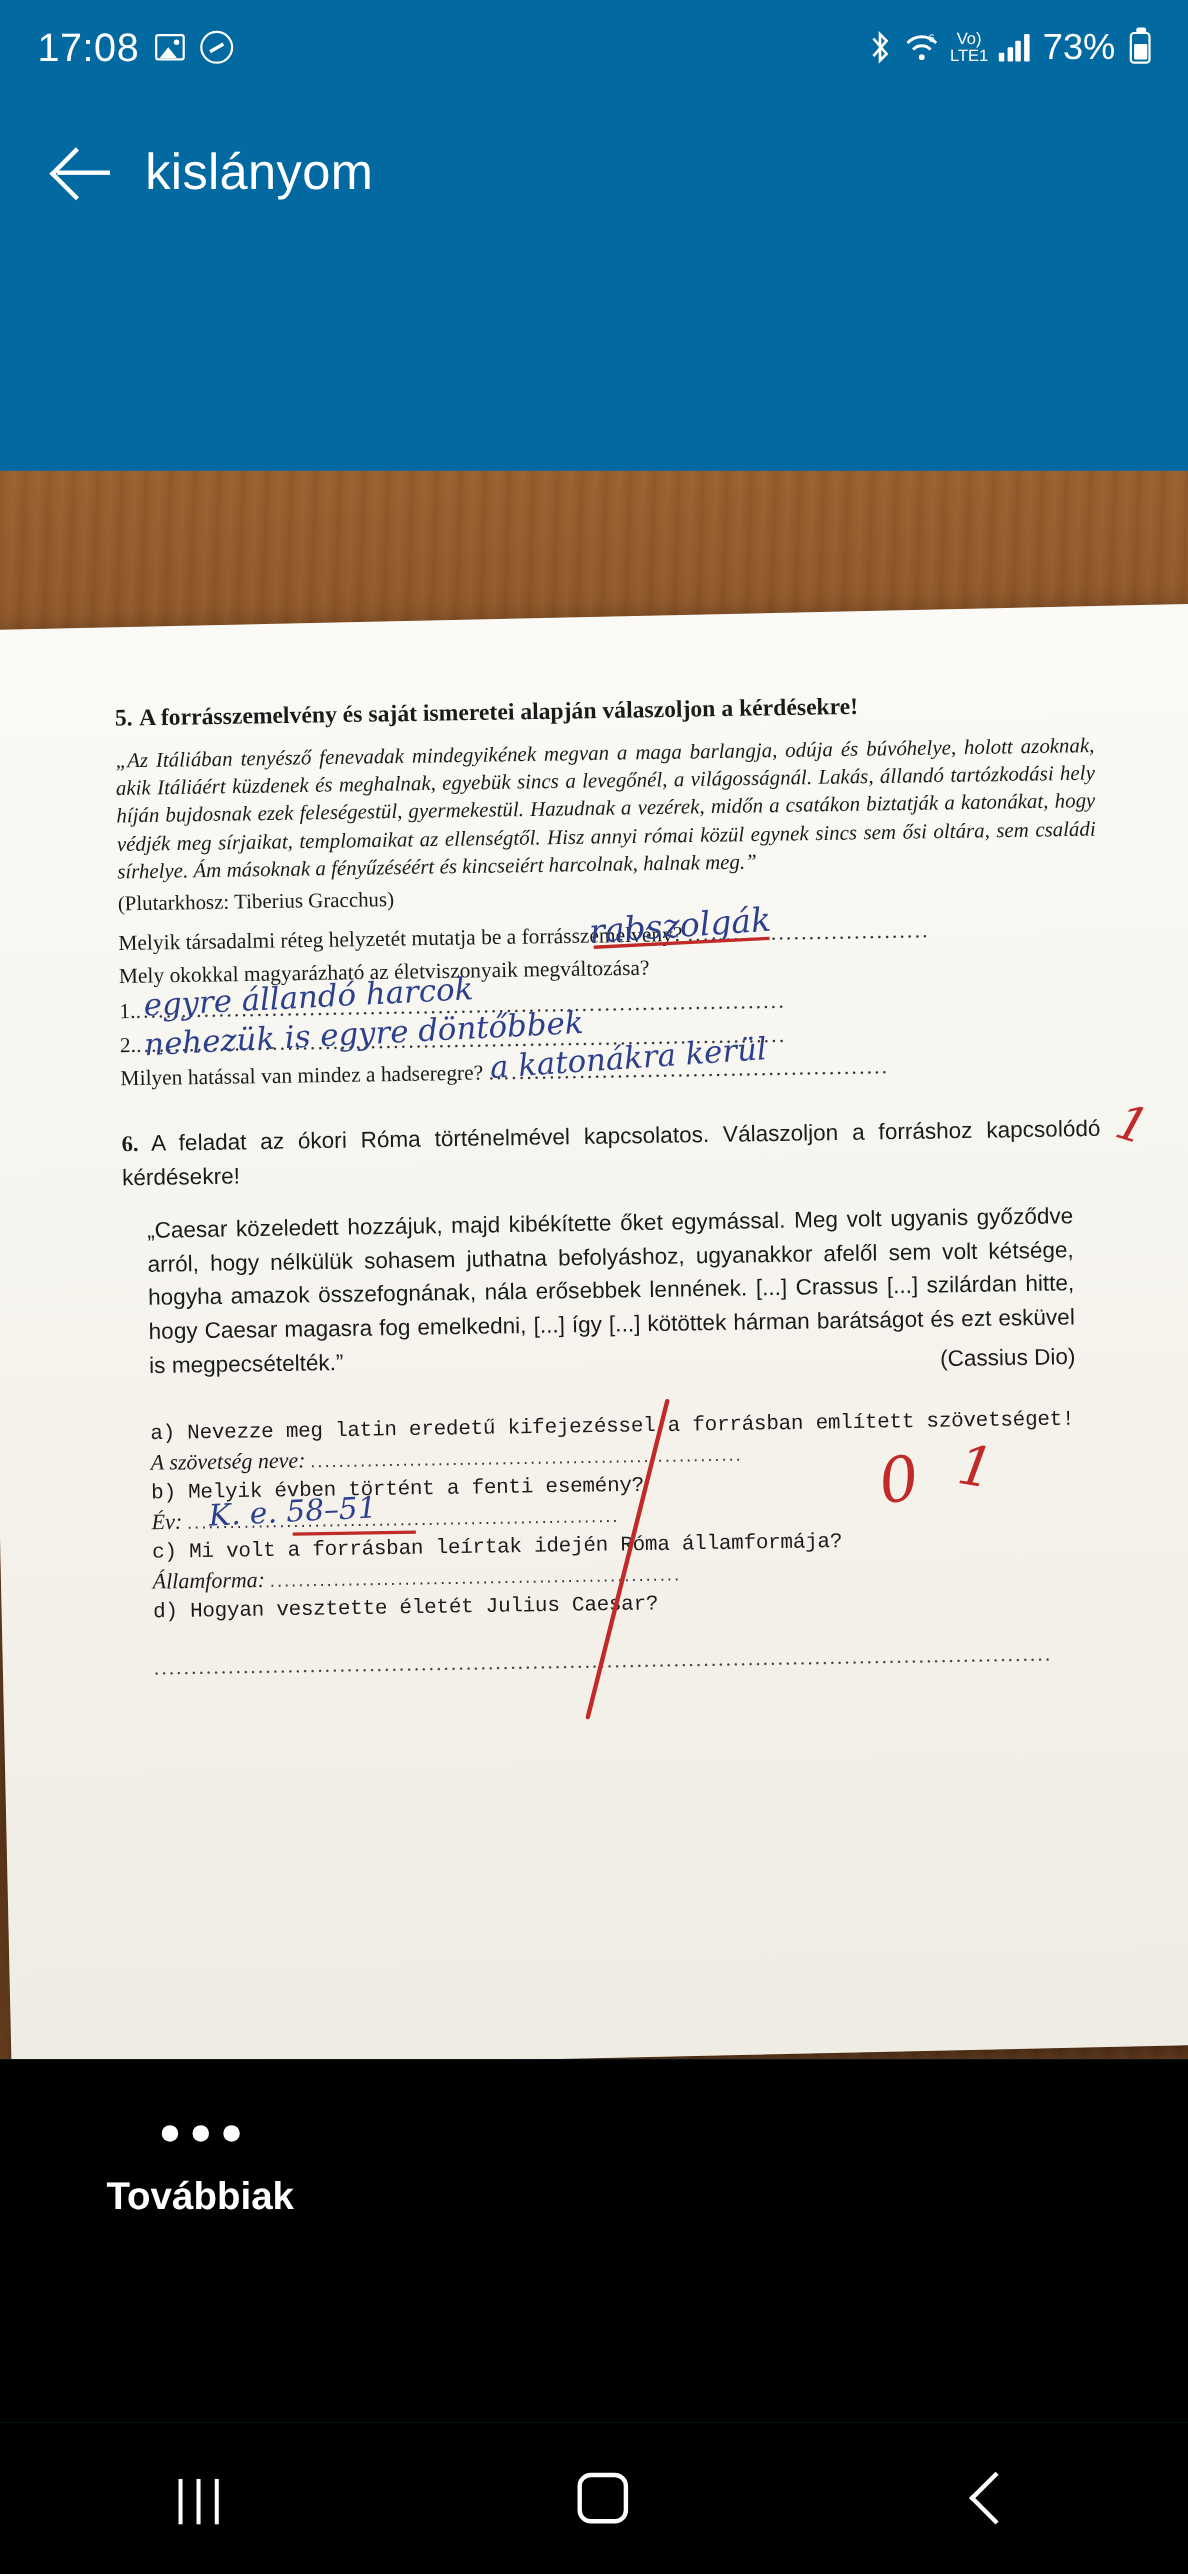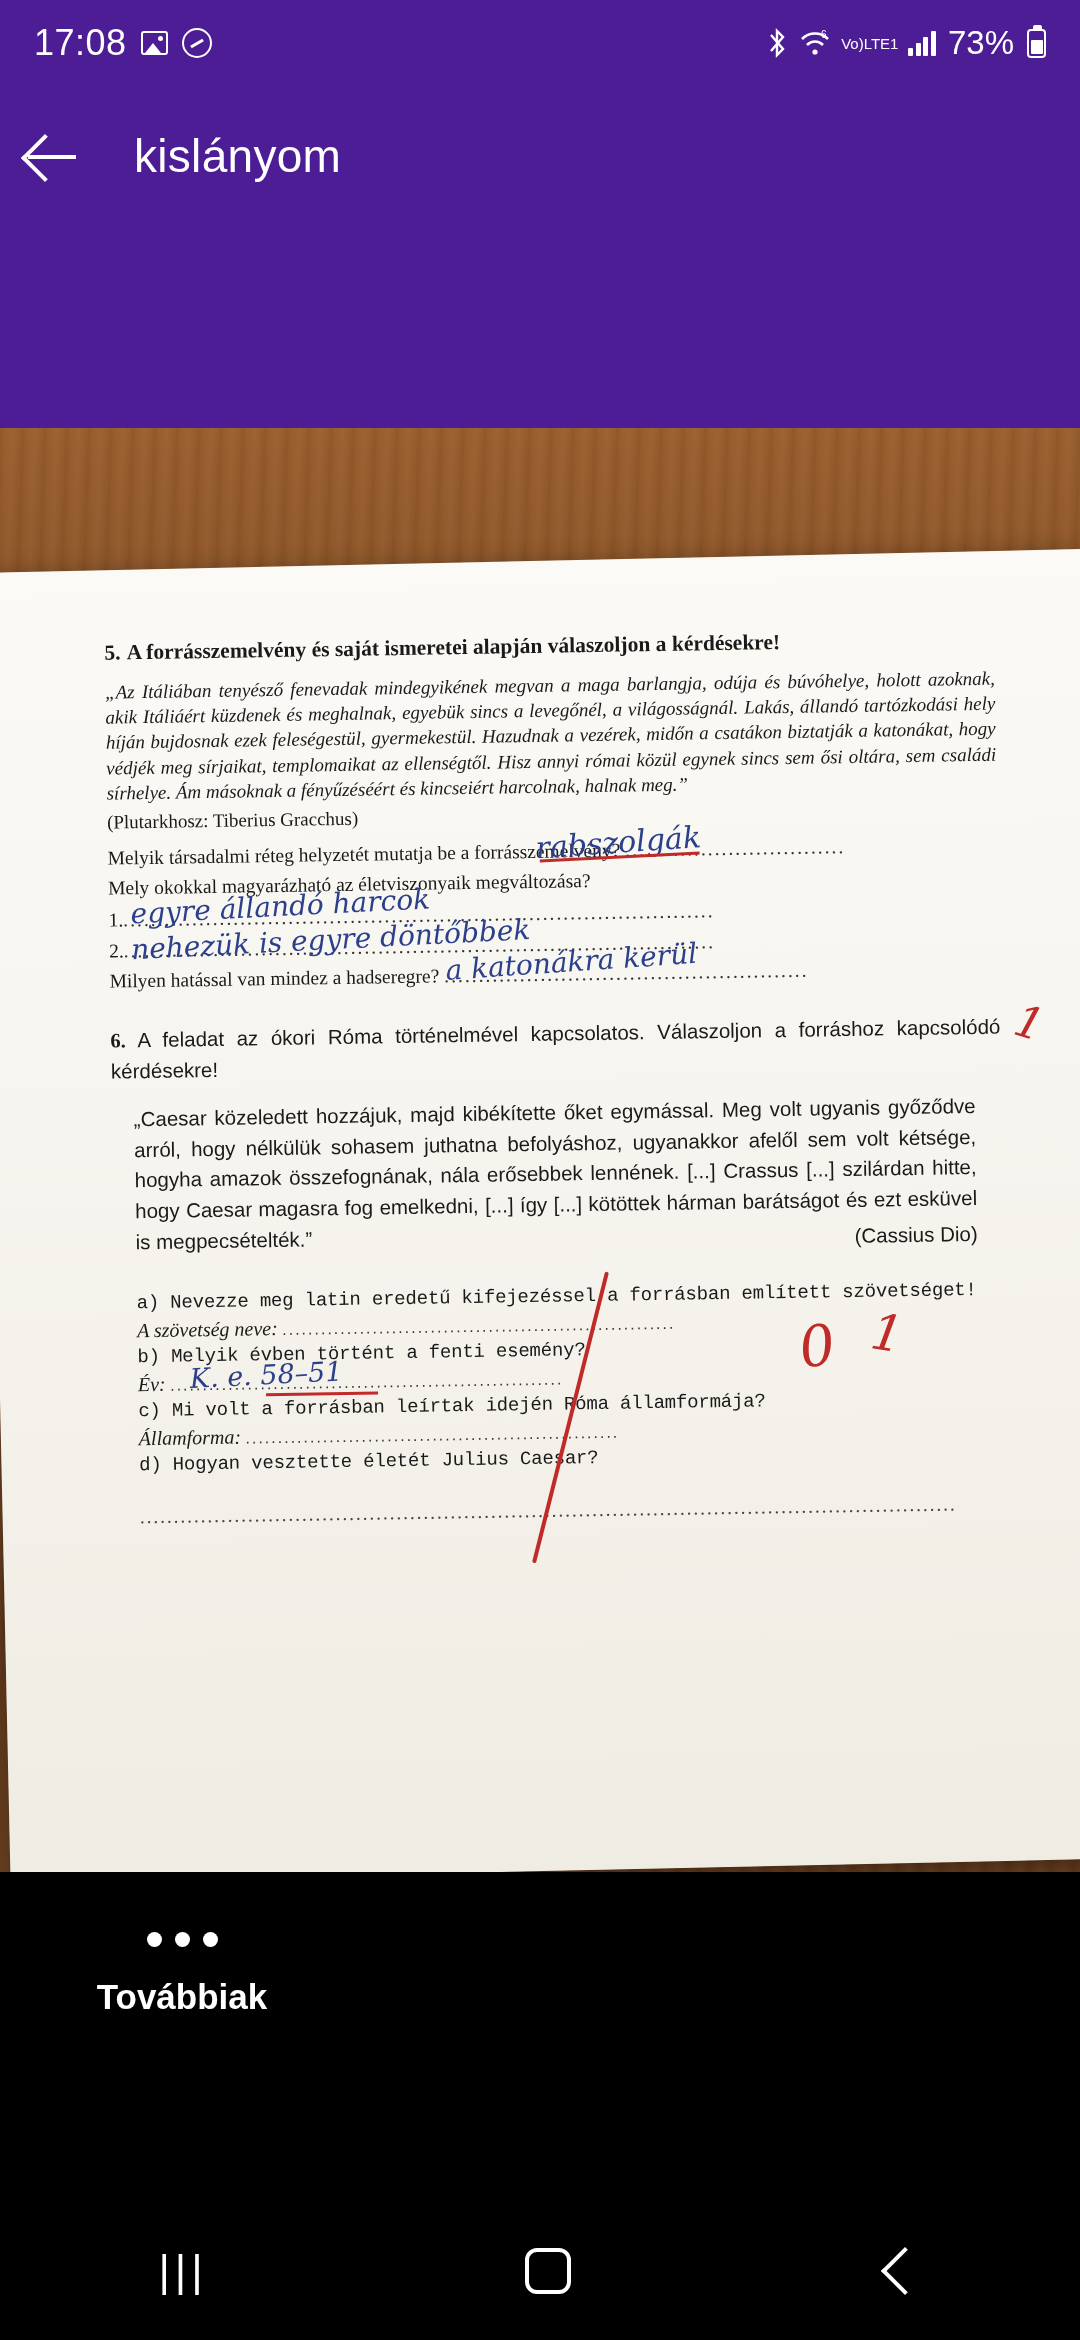--- a/index.html
+++ b/index.html
@@ -2,21 +2,21 @@
 <html><head>
 <meta charset="utf-8">
 <style>
   * { box-sizing: border-box; margin: 0; padding: 0; }
   html, body {
     width: 1080px; height: 2340px;
     background: #000;
     font-family: "Liberation Sans", sans-serif;
     overflow: hidden;
   }
-  .screen { position: relative; width: 1080px; height: 2340px; background:#4c1d95; }
+  .screen { position: relative; width: 1080px; height: 2340px; background:#0369a1; }
 
   
   .statusbar {
     position: absolute; top: 0; left: 0; width: 1080px; height: 86px;
     display: flex; align-items: center; justify-content: space-between;
     padding: 0 34px; color: #fff;
   }
   .status-left { display: flex; align-items: center; gap: 14px; }
   .status-clock { font-size: 36px; letter-spacing: 0.5px; color:#fff; }
   .status-right { display: flex; align-items: center; gap: 10px; }
@@ -39,21 +39,21 @@
   }
   .icon-msgr {
     width: 30px; height: 30px; border-radius: 50%; border: 2.5px solid #fff;
     position: relative;
   }
   .icon-msgr:after {
     content:""; position:absolute; left:6px; top:12px; width:14px; height:3px;
     background:#fff; transform: rotate(-30deg);
   }
 
-  .lte-box { display:flex; align-items:center; line-height:1; }
+  .lte-box { display:flex; flex-direction:column; align-items:center; line-height:1; }
   .lte-top { font-size: 15px; }
   .lte-bot { font-size: 15px; }
 
   .bars { display:flex; align-items:flex-end; gap:2.5px; height:26px; }
   .bars i { display:block; width:5px; background:#fff; border-radius:1px; }
   .bars i:nth-child(1){height:8px}
   .bars i:nth-child(2){height:13px}
   .bars i:nth-child(3){height:19px}
   .bars i:nth-child(4){height:25px}
 
@@ -66,21 +66,21 @@
     background:#fff; border-radius:2px 2px 0 0;
   }
   .battery:after{
     content:""; position:absolute; left:1.5px; right:1.5px; bottom:1.5px; height:55%;
     background:#fff; border-radius:1px;
   }
 
   
   .appbar {
     position:absolute; top:86px; left:0; width:1080px; height:140px;
-    display:flex; align-items:center; padding-left: 24px; gap: 54px; text-align: center;
+    display:flex; align-items:center; padding-left: 48px; gap: 28px; text-align: center;
   }
   .back-arrow { width:56px; height:56px; position:relative; cursor:pointer; }
   .back-arrow:before{
     content:""; position:absolute; left:4px; top:27px; width:48px; height:4px; background:#fff;
   }
   .back-arrow:after{
     content:""; position:absolute; left:4px; top:13px; width:30px; height:30px;
     border-left:4px solid #fff; border-bottom:4px solid #fff; transform: rotate(45deg);
   }
   .app-title { color:#fff; font-size: 46px; letter-spacing: 0.3px; }

